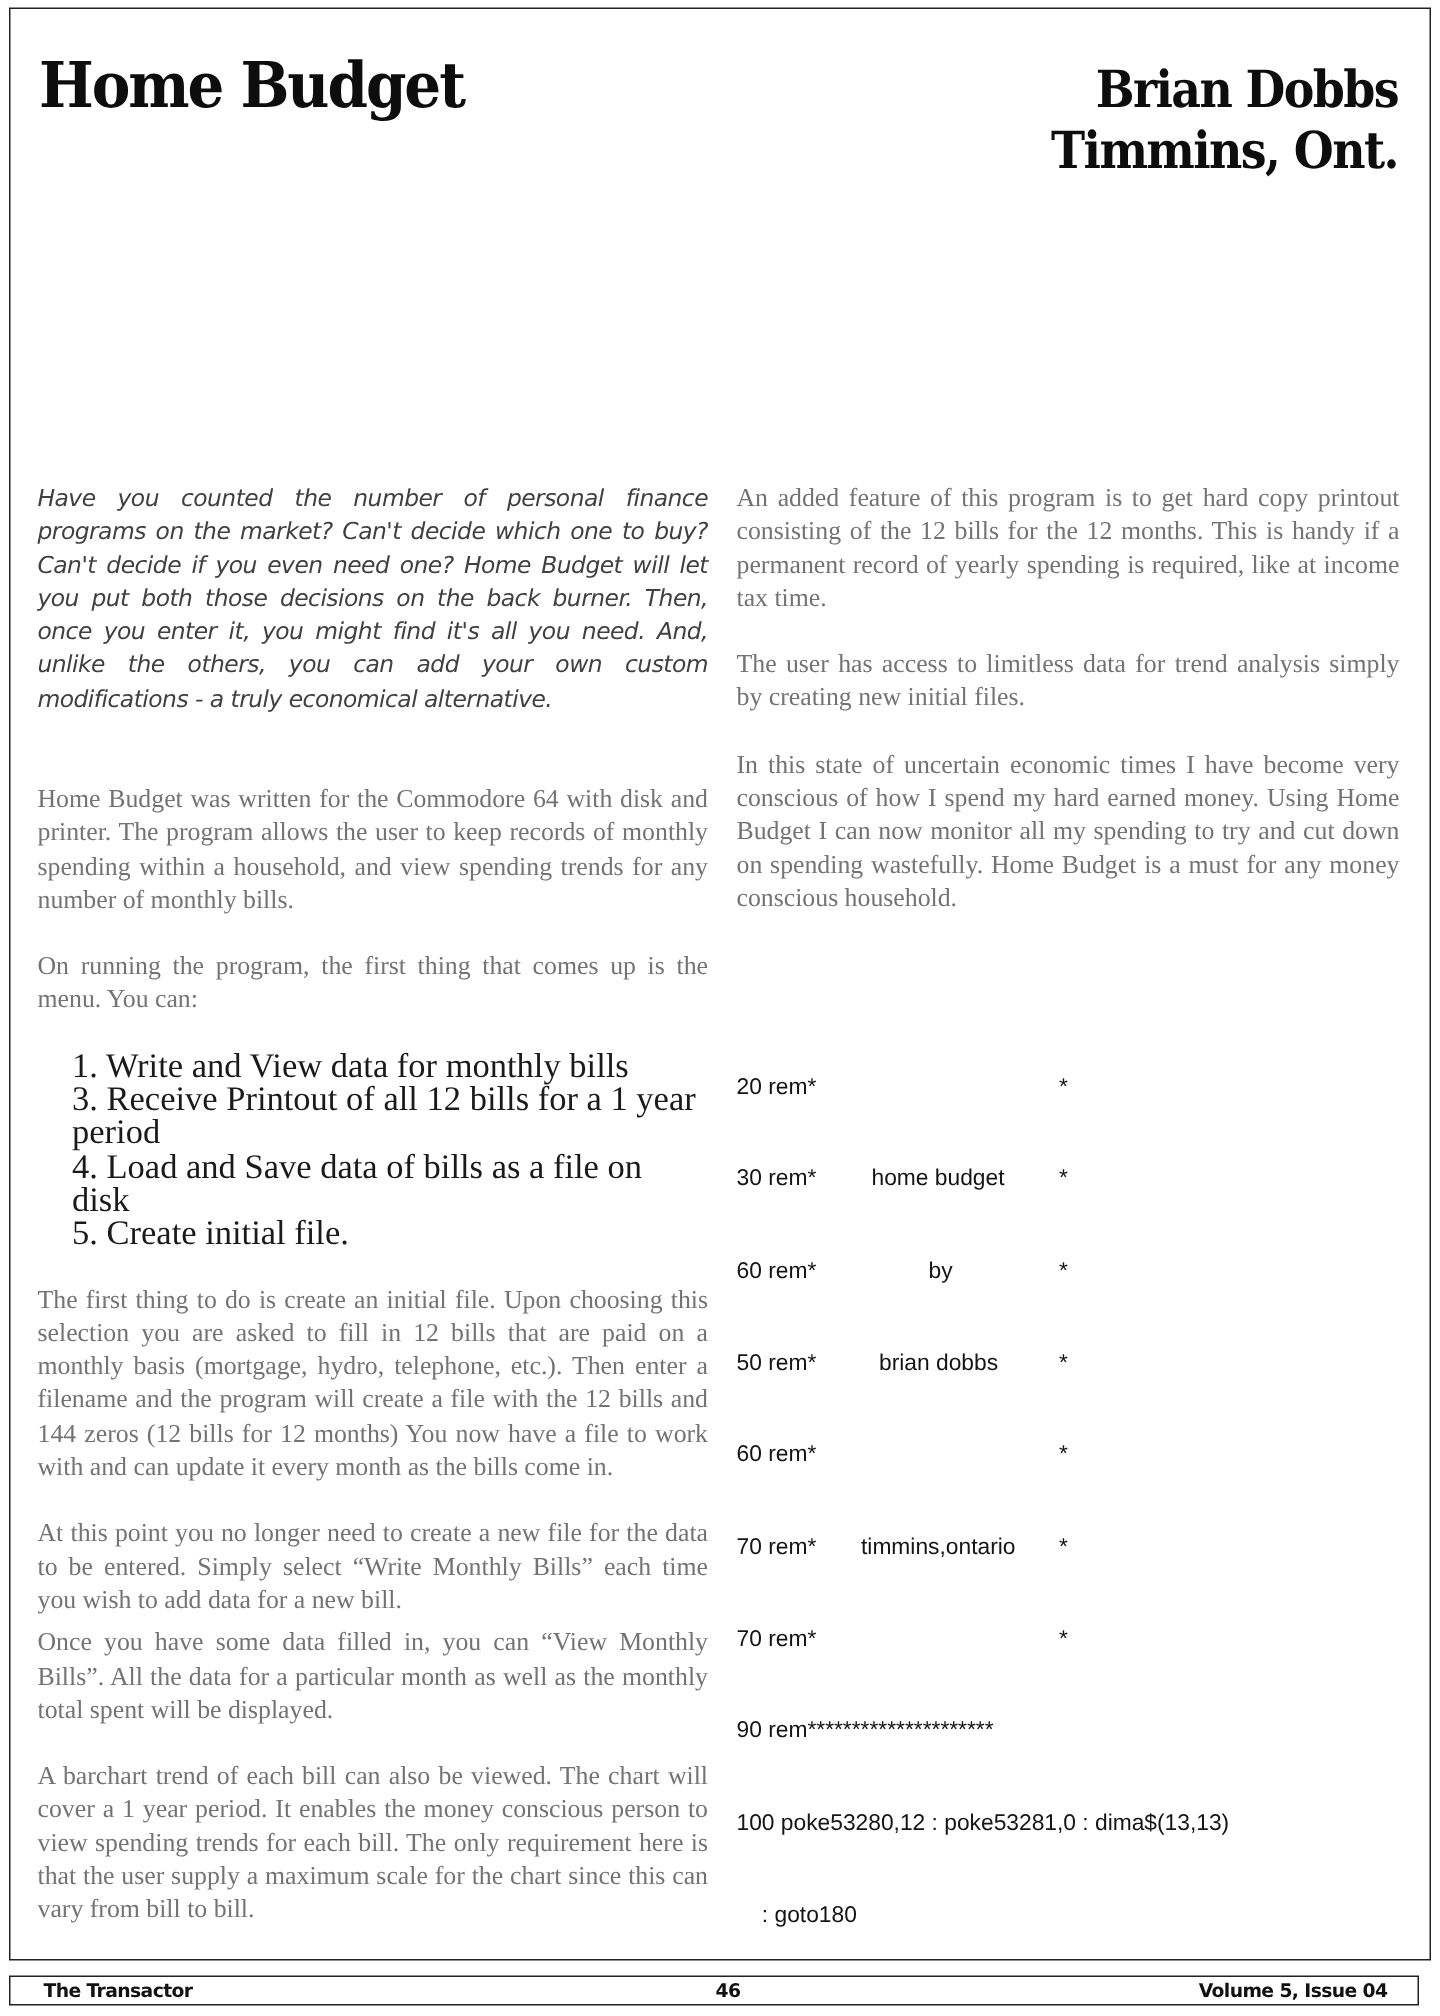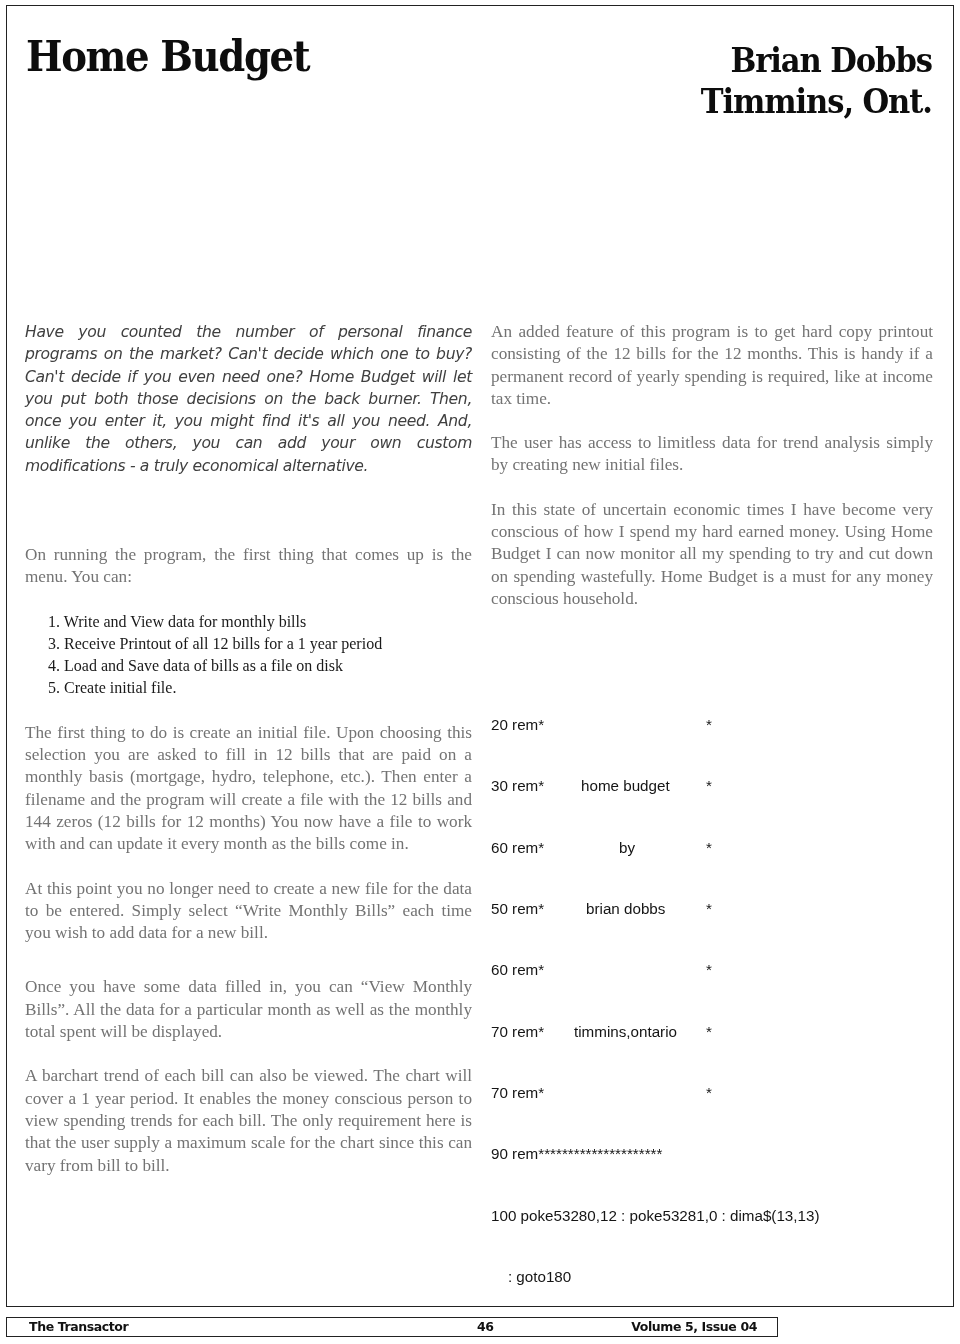--- a/index.html
+++ b/index.html
@@ -31,33 +31,33 @@
     p.body {
       font-family: "Liberation Serif", serif; font-size: 17.2px; line-height: 22.3px;
       text-align: justify; color: #737373;
     }
     p.intro {
       font-family: "DejaVu Sans", sans-serif; font-style: italic; font-size: 15.6px; line-height: 22.3px;
       text-align: justify; color: #404040; letter-spacing: -0.35px;
     }
 
     ol.menu {
-      list-style: none; font-family: "Liberation Serif", serif; font-size: 16px; line-height: 22.3px;
+      list-style: none; font-family: "Liberation Serif", serif; font-size: 23px; line-height: 22.3px;
       color: #1a1a1a; padding-left: 23px;
     }
 
     .code {
       position: absolute; left: 491px; top: 674px; width: 460px;
       font-family: "Liberation Sans", sans-serif; font-size: 15.2px; line-height: 20.45px; color: #151515;
       white-space: pre;
     }
     .code .ln { display: block; height: 20.45px; }
 
     .footer {
-      position: absolute; left: 6px; top: 1317px; width: 772px; height: 20px;
+      position: absolute; left: 6px; top: 1317px; width: 940px; height: 20px;
       border: 1.5px solid #222;
       font-family: "DejaVu Sans", sans-serif; font-weight: bold; font-size: 12.5px; letter-spacing: -0.4px;
     }
     .footer span { position: absolute; top: 1px; }
     .footer .f-left { left: 22px; }
     .footer .f-mid { left: 470px; }
     .footer .f-right { right: 20px; }
   </style>
 </head>
 <body>
@@ -67,30 +67,31 @@
 <h1 class="title">Home Budget</h1>
 <div class="byline">
   <div>Brian Dobbs</div>
   <div>Timmins, Ont.</div>
 </div>
 
 <div class="col col-left" style="top:321px;">
   <p class="intro">Have you counted the number of personal finance programs on the market? Can't decide which one to buy? Can't decide if you even need one? Home Budget will let you put both those decisions on the back burner. Then, once you enter it, you might find it's all you need. And, unlike the others, you can add your own custom modifications - a truly economical alternative.</p>
 </div>
 <div class="col col-left" style="top:522px;">
+  <p class="body">Home Budget was written for the Commodore 64 with disk and printer. The program allows the user to keep records of monthly spending within a household, and view spending trends for any number of monthly bills.</p>
   <p class="body" style="margin-top:22px;">On running the program, the first thing that comes up is the menu. You can:</p>
   <ol class="menu" style="margin-top:22px;">
     <li>1. Write and View data for monthly bills</li>
     <li>3. Receive Printout of all 12 bills for a 1 year period</li>
     <li>4. Load and Save data of bills as a file on disk</li>
     <li>5. Create initial file.</li>
   </ol>
   <p class="body" style="margin-top:22px;">The first thing to do is create an initial file. Upon choosing this selection you are asked to fill in 12 bills that are paid on a monthly basis (mortgage, hydro, telephone, etc.). Then enter a filename and the program will create a file with the 12 bills and 144 zeros (12 bills for 12 months) You now have a file to work with and can update it every month as the bills come in.</p>
   <p class="body" style="margin-top:22px;">At this point you no longer need to create a new file for the data to be entered. Simply select “Write Monthly Bills” each time you wish to add data for a new bill.</p>
-  <p class="body" style="margin-top:32px;">Once you have some data filled in, you can “View Monthly Bills”. All the data for a particular month as well as the monthly total spent will be displayed.</p>
+  <p class="body" style="margin-top:6px;">Once you have some data filled in, you can “View Monthly Bills”. All the data for a particular month as well as the monthly total spent will be displayed.</p>
   <p class="body" style="margin-top:22px;">A barchart trend of each bill can also be viewed. The chart will cover a 1 year period. It enables the money conscious person to view spending trends for each bill. The only requirement here is that the user supply a maximum scale for the chart since this can vary from bill to bill.</p>
 </div>
 
 <div class="col col-right" style="top:321px;">
   <p class="body">An added feature of this program is to get hard copy printout consisting of the 12 bills for the 12 months. This is handy if a permanent record of yearly spending is required, like at income tax time.</p>
   <p class="body" style="margin-top:22px;">The user has access to limitless data for trend analysis simply by creating new initial files.</p>
   <p class="body" style="margin-top:22px;">In this state of uncertain economic times I have become very conscious of how I spend my hard earned money. Using Home Budget I can now monitor all my spending to try and cut down on spending wastefully. Home Budget is a must for any money conscious household.</p>
 </div>
 
 <div class="code">

